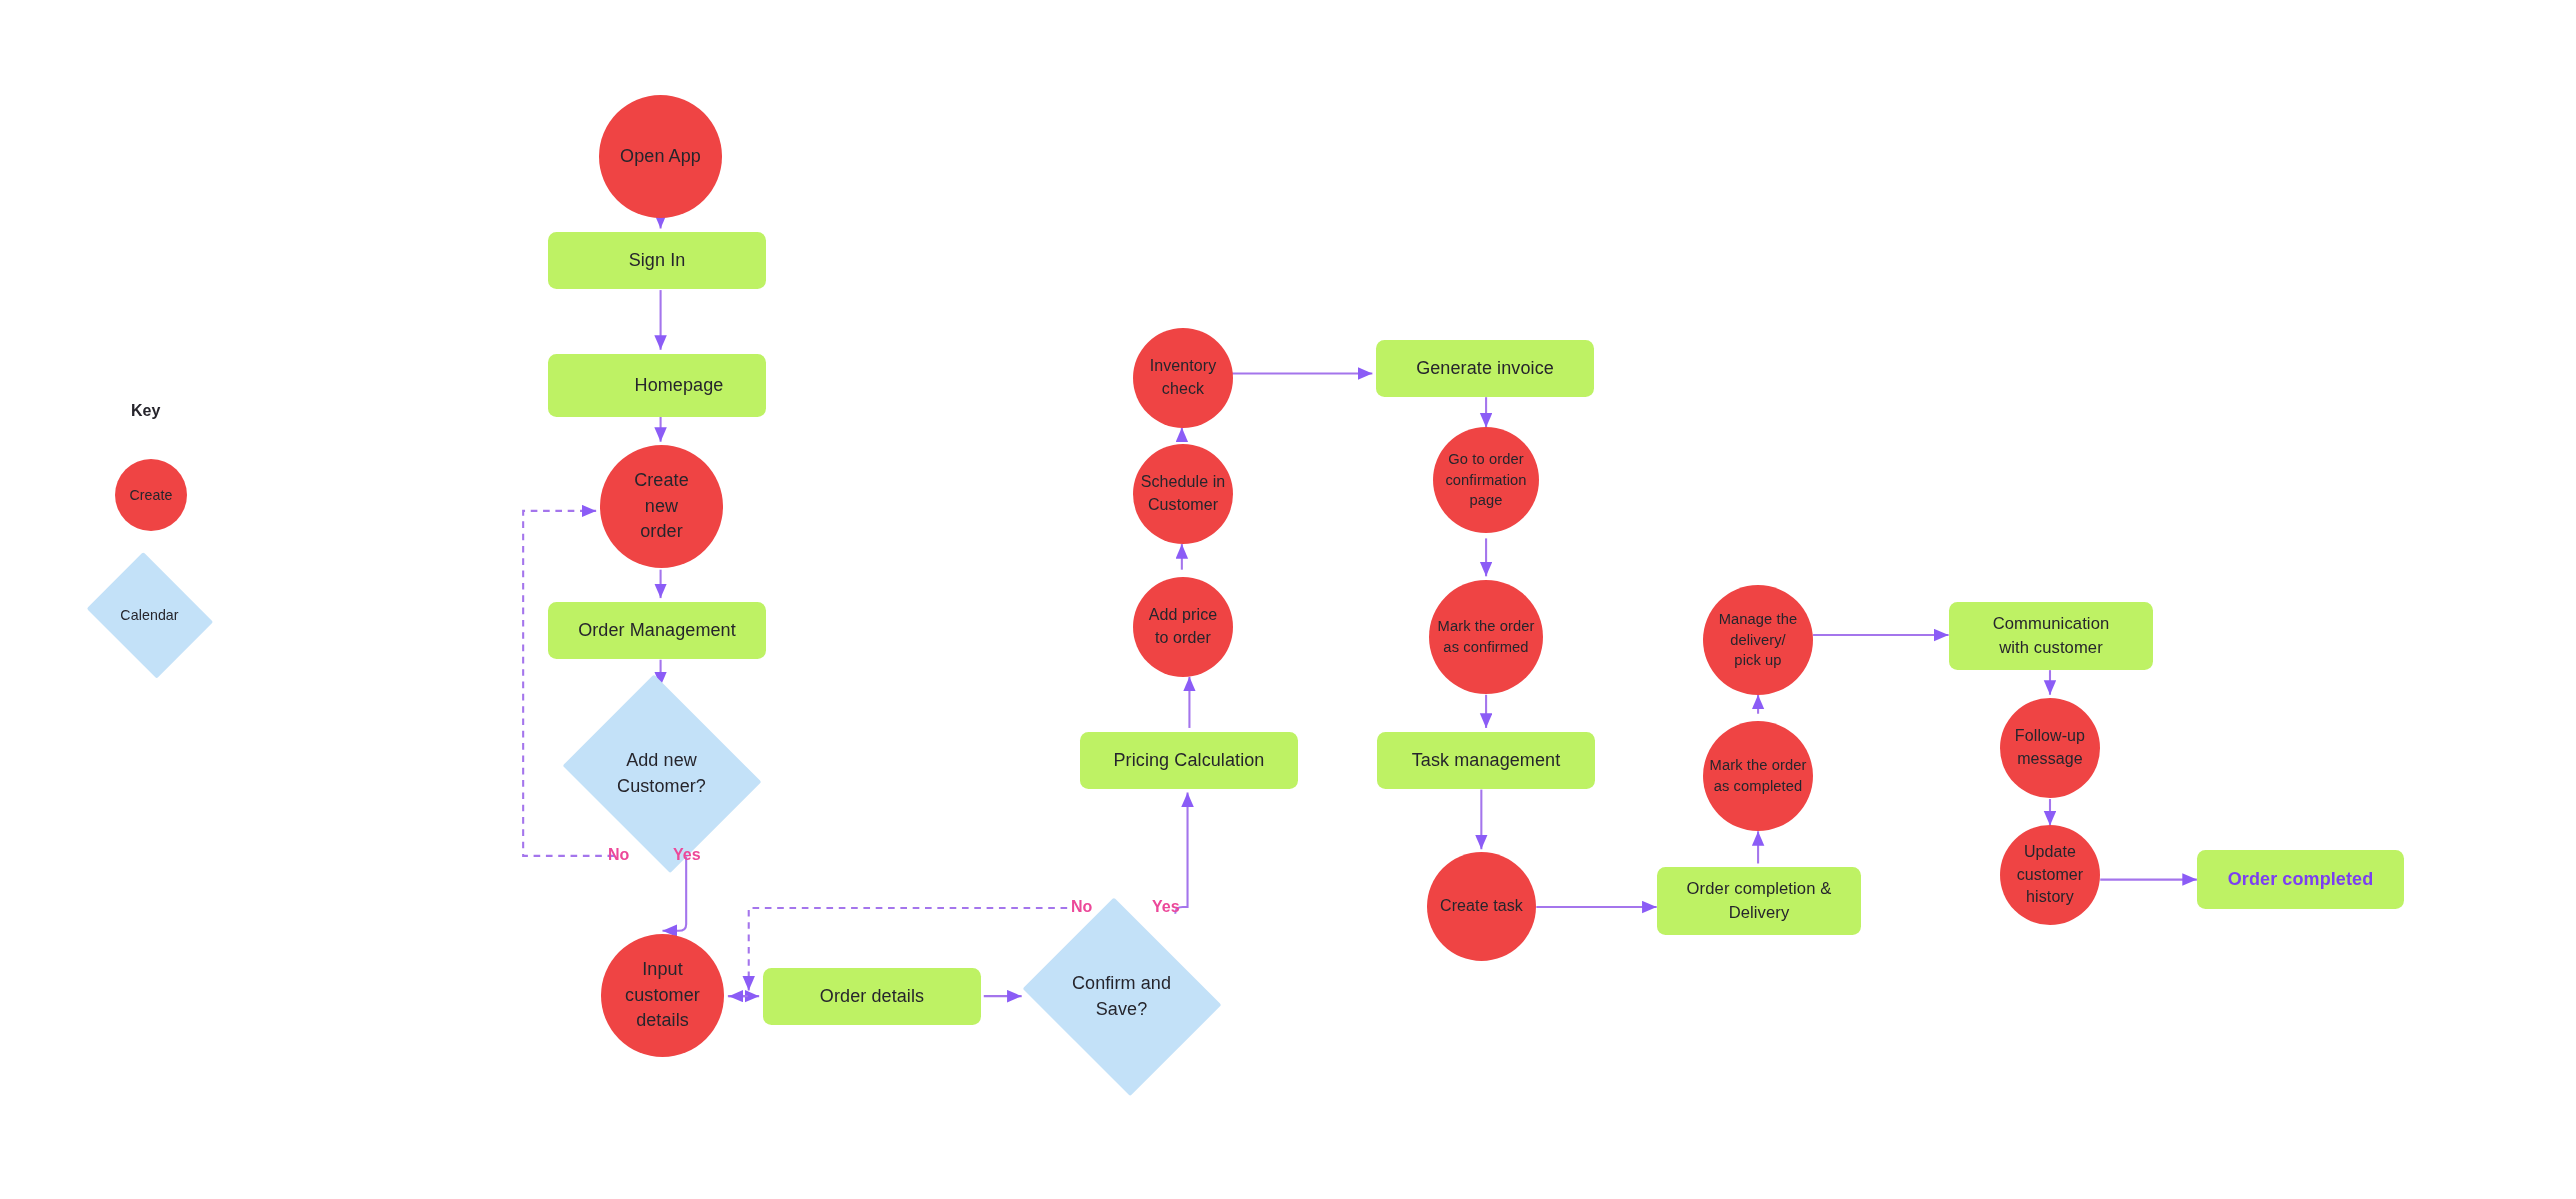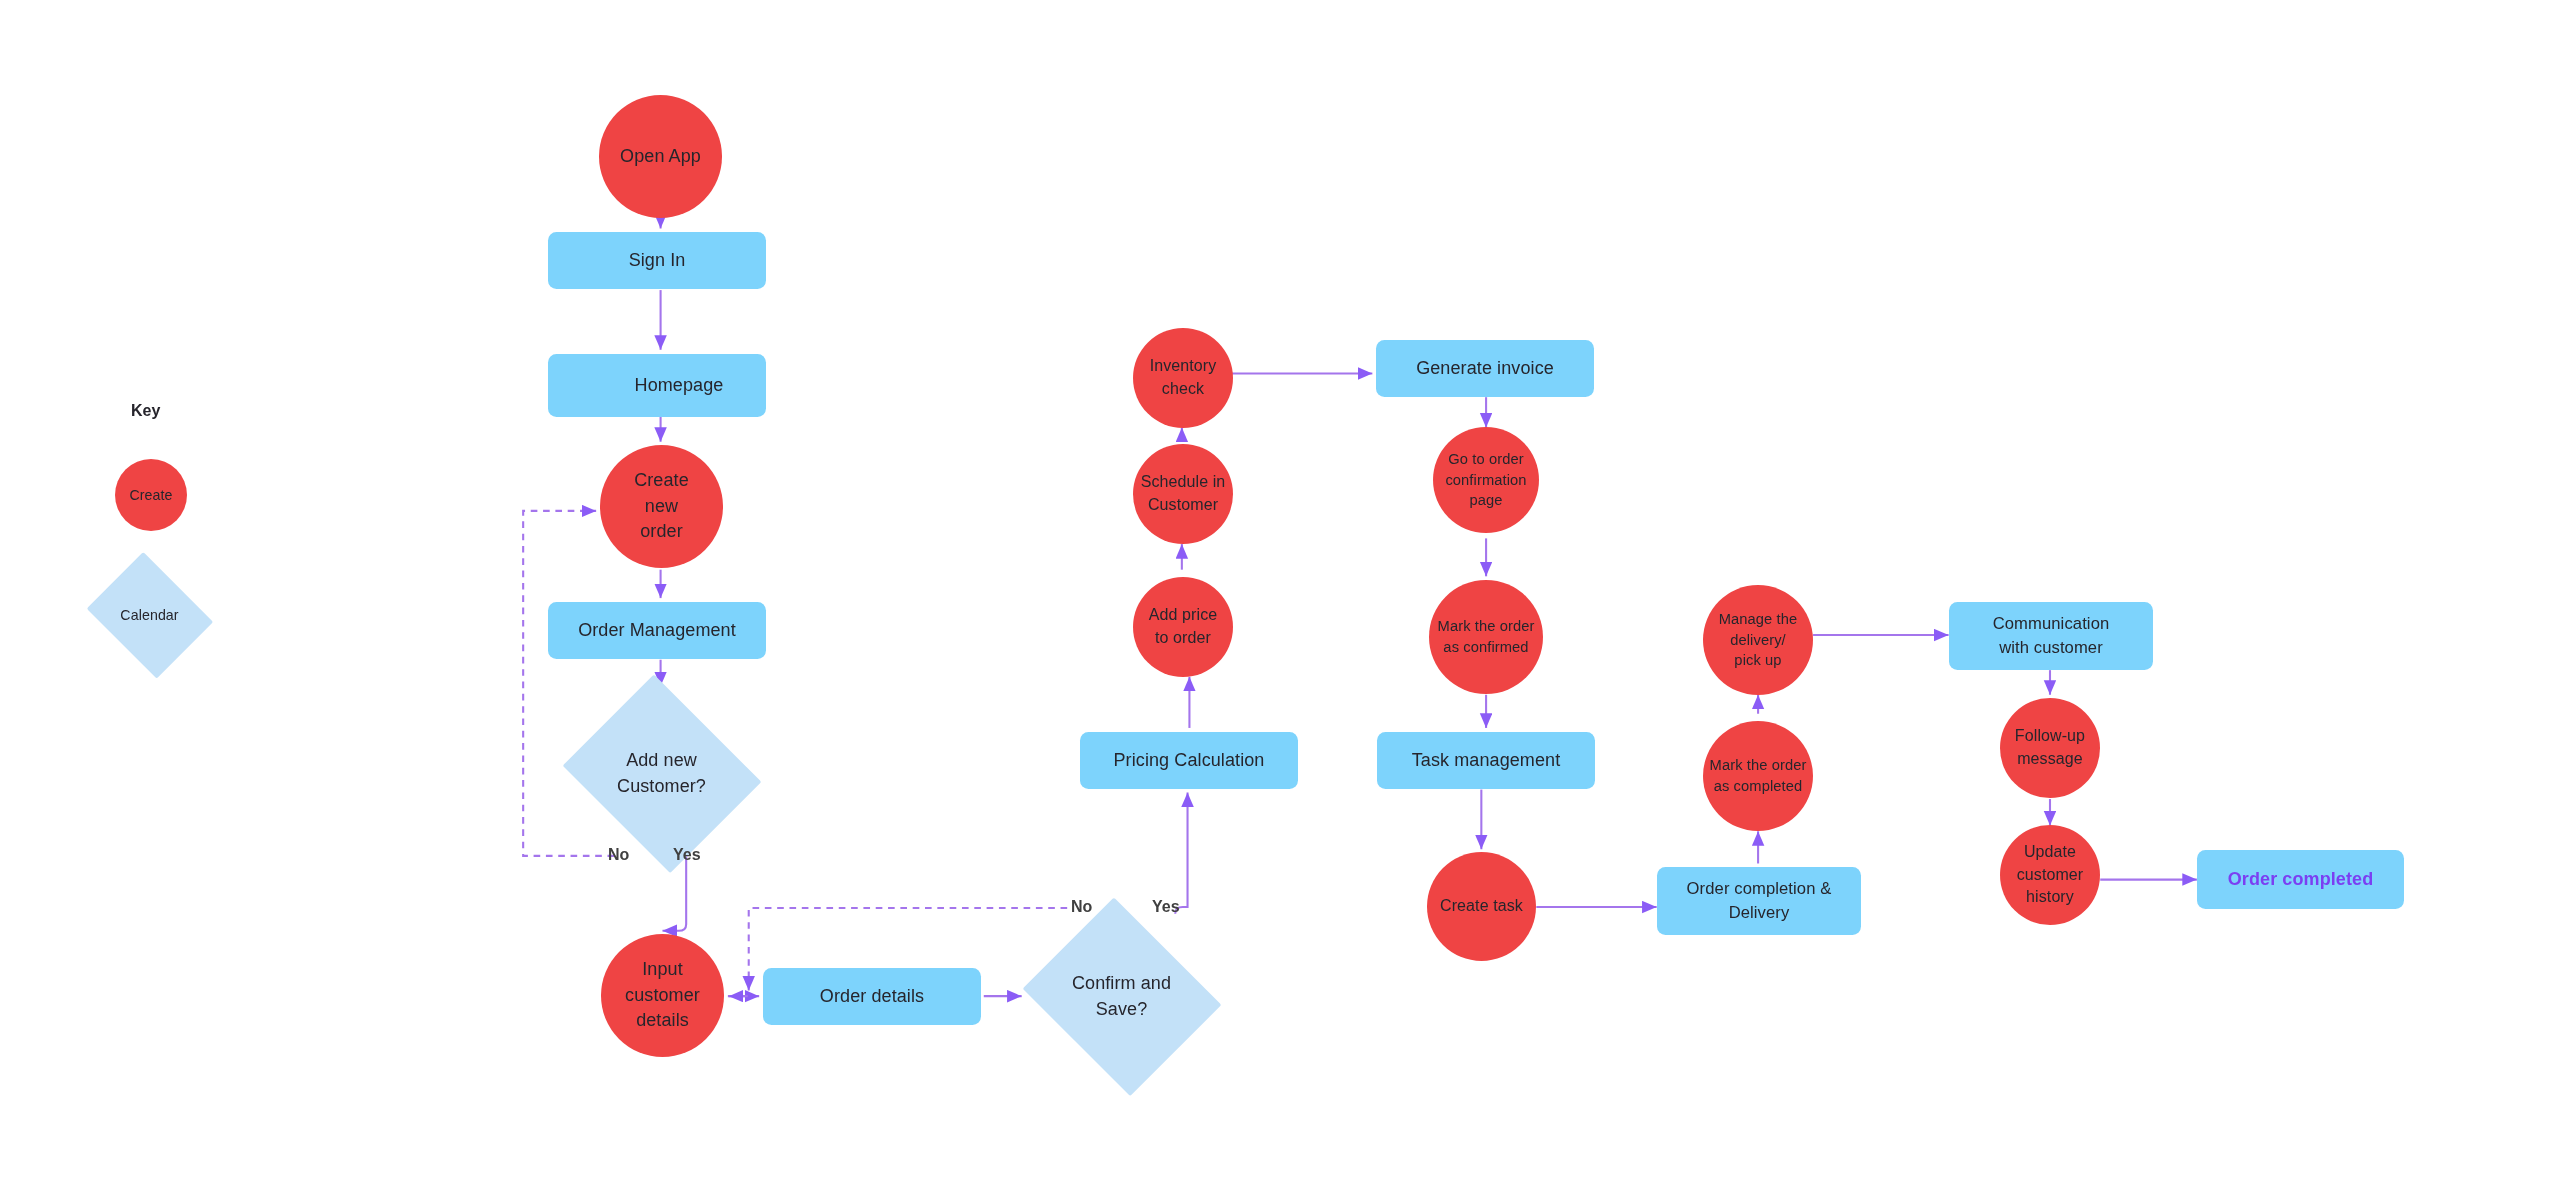--- a/index.html
+++ b/index.html
@@ -39,21 +39,21 @@
     line-height: 1.42;
     letter-spacing: 0.1px;
     z-index: 2;
   }
   .node.action {
     border-radius: 50%;
     background: #ef4444;
   }
   .node.process {
     border-radius: 8.5px;
-    background: #7dd3fc;
+    background: #bef264;
   }
   .node.decision {
     background: transparent;
   }
   .node.decision .dia-shape {
     position: absolute;
     left: 50%;
     top: 50%;
     width: 76.5%;
     height: 76.5%;
@@ -69,21 +69,21 @@
     white-space: pre-line;
   }
   .node.terminal .label {
     color: #7b3ff2;
     font-weight: bold;
   }
   .edge-label {
     position: absolute;
     font-size: 16px;
     font-weight: bold;
-    color: #404040;
+    color: #ec4899;
     white-space: nowrap;
     z-index: 4;
   }
   .key-title {
     position: absolute;
     font-size: 16px;
     font-weight: bold;
     color: #26252c;
     z-index: 4;
     text-align: center;

